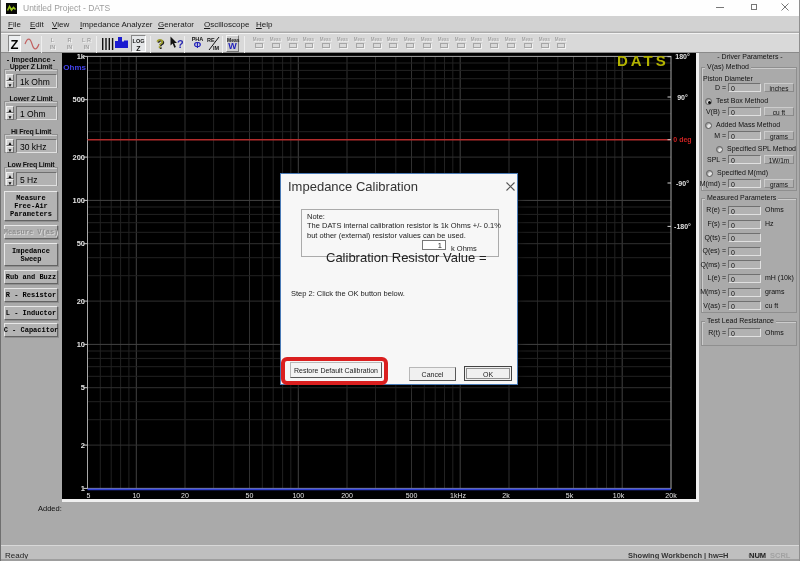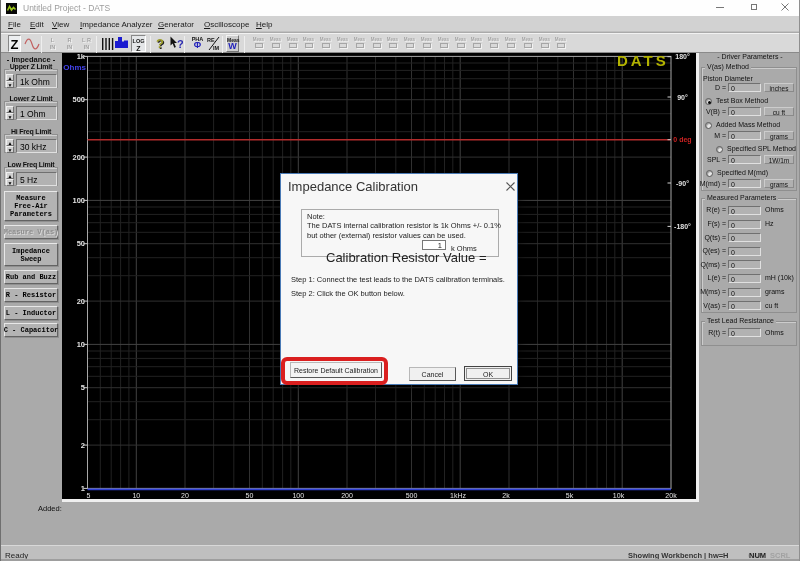--- a/index.html
+++ b/index.html
@@ -301,18 +301,17 @@
 <div style="position:absolute;left:280px;top:173px;width:238px;height:212px;background:#f7f7f7;border:1px solid #4a7ab5;box-shadow:3px 3px 8px rgba(0,0,0,0.45)">
 <div style="position:absolute;left:7px;top:5px;font-size:13px;color:#333">Impedance Calibration</div>
 <svg style="position:absolute;left:225px;top:8px" width="9" height="9">
       <path d="M0.5 0.5 L8.5 8.5 M8.5 0.5 L0.5 8.5" stroke="#555" stroke-width="1.1"></path>
     </svg>
 <div style="position:absolute;left:20px;top:34.5px;width:198px;height:48px;border:1px solid #ababab"></div>
 <div style="position:absolute;left:26px;top:38px;font-size:7.5px;color:#222;line-height:9.3px">Note:<br>The DATS internal calibration resistor is 1k Ohms +/- 0.1%<br>but other (external) resistor values can be used.</div>
 <div style="position:absolute;left:45px;top:76px;font-size:13px;color:#222">Calibration Resistor Value =</div>
 <div style="position:absolute;left:141px;top:66px;width:24px;height:10px;background:#fff;border:1px solid #777;font-size:7.5px;line-height:10px;text-align:right;padding-right:3px;color:#222">1</div>
 <div style="position:absolute;left:170px;top:70px;font-size:7.5px;color:#222">k Ohms</div>
-<div style="position:absolute;left:10px;top:101px;font-size:7.5px;color:#222">Step 1: Connect the test leads to the DATS calibration terminals.</div>
 <div style="position:absolute;left:10px;top:115px;font-size:7.5px;color:#222">Step 2: Click the OK button below.</div>
 <div style="position:absolute;left:9px;top:188px;width:92px;height:16px;background:#f4f4f4;border:1px solid;border-color:#b8b8b8 #585858 #585858 #b8b8b8;font-size:7px;white-space:nowrap;line-height:16px;text-align:center;color:#222">Restore Default Calibration</div>
 <div style="position:absolute;left:128px;top:192.5px;width:47px;height:14px;background:#f0f0f0;border:1px solid;border-color:#b8b8b8 #585858 #585858 #b8b8b8;font-size:7px;line-height:14px;text-align:center;color:#222">Cancel</div>
 <div style="position:absolute;left:183px;top:192px;width:48px;height:15px;background:#f0f0f0;border:1px solid #444;box-shadow:inset 0 0 0 1px #f0f0f0, inset 0 0 0 2px #909090;font-size:7px;line-height:15px;text-align:center;color:#222">OK</div>
 </div>
 <div style="position:absolute;left:281px;top:356.5px;width:107px;height:28px;border:4px solid #da1f1f;border-radius:6px;box-sizing:border-box"></div>
 </body></html>

